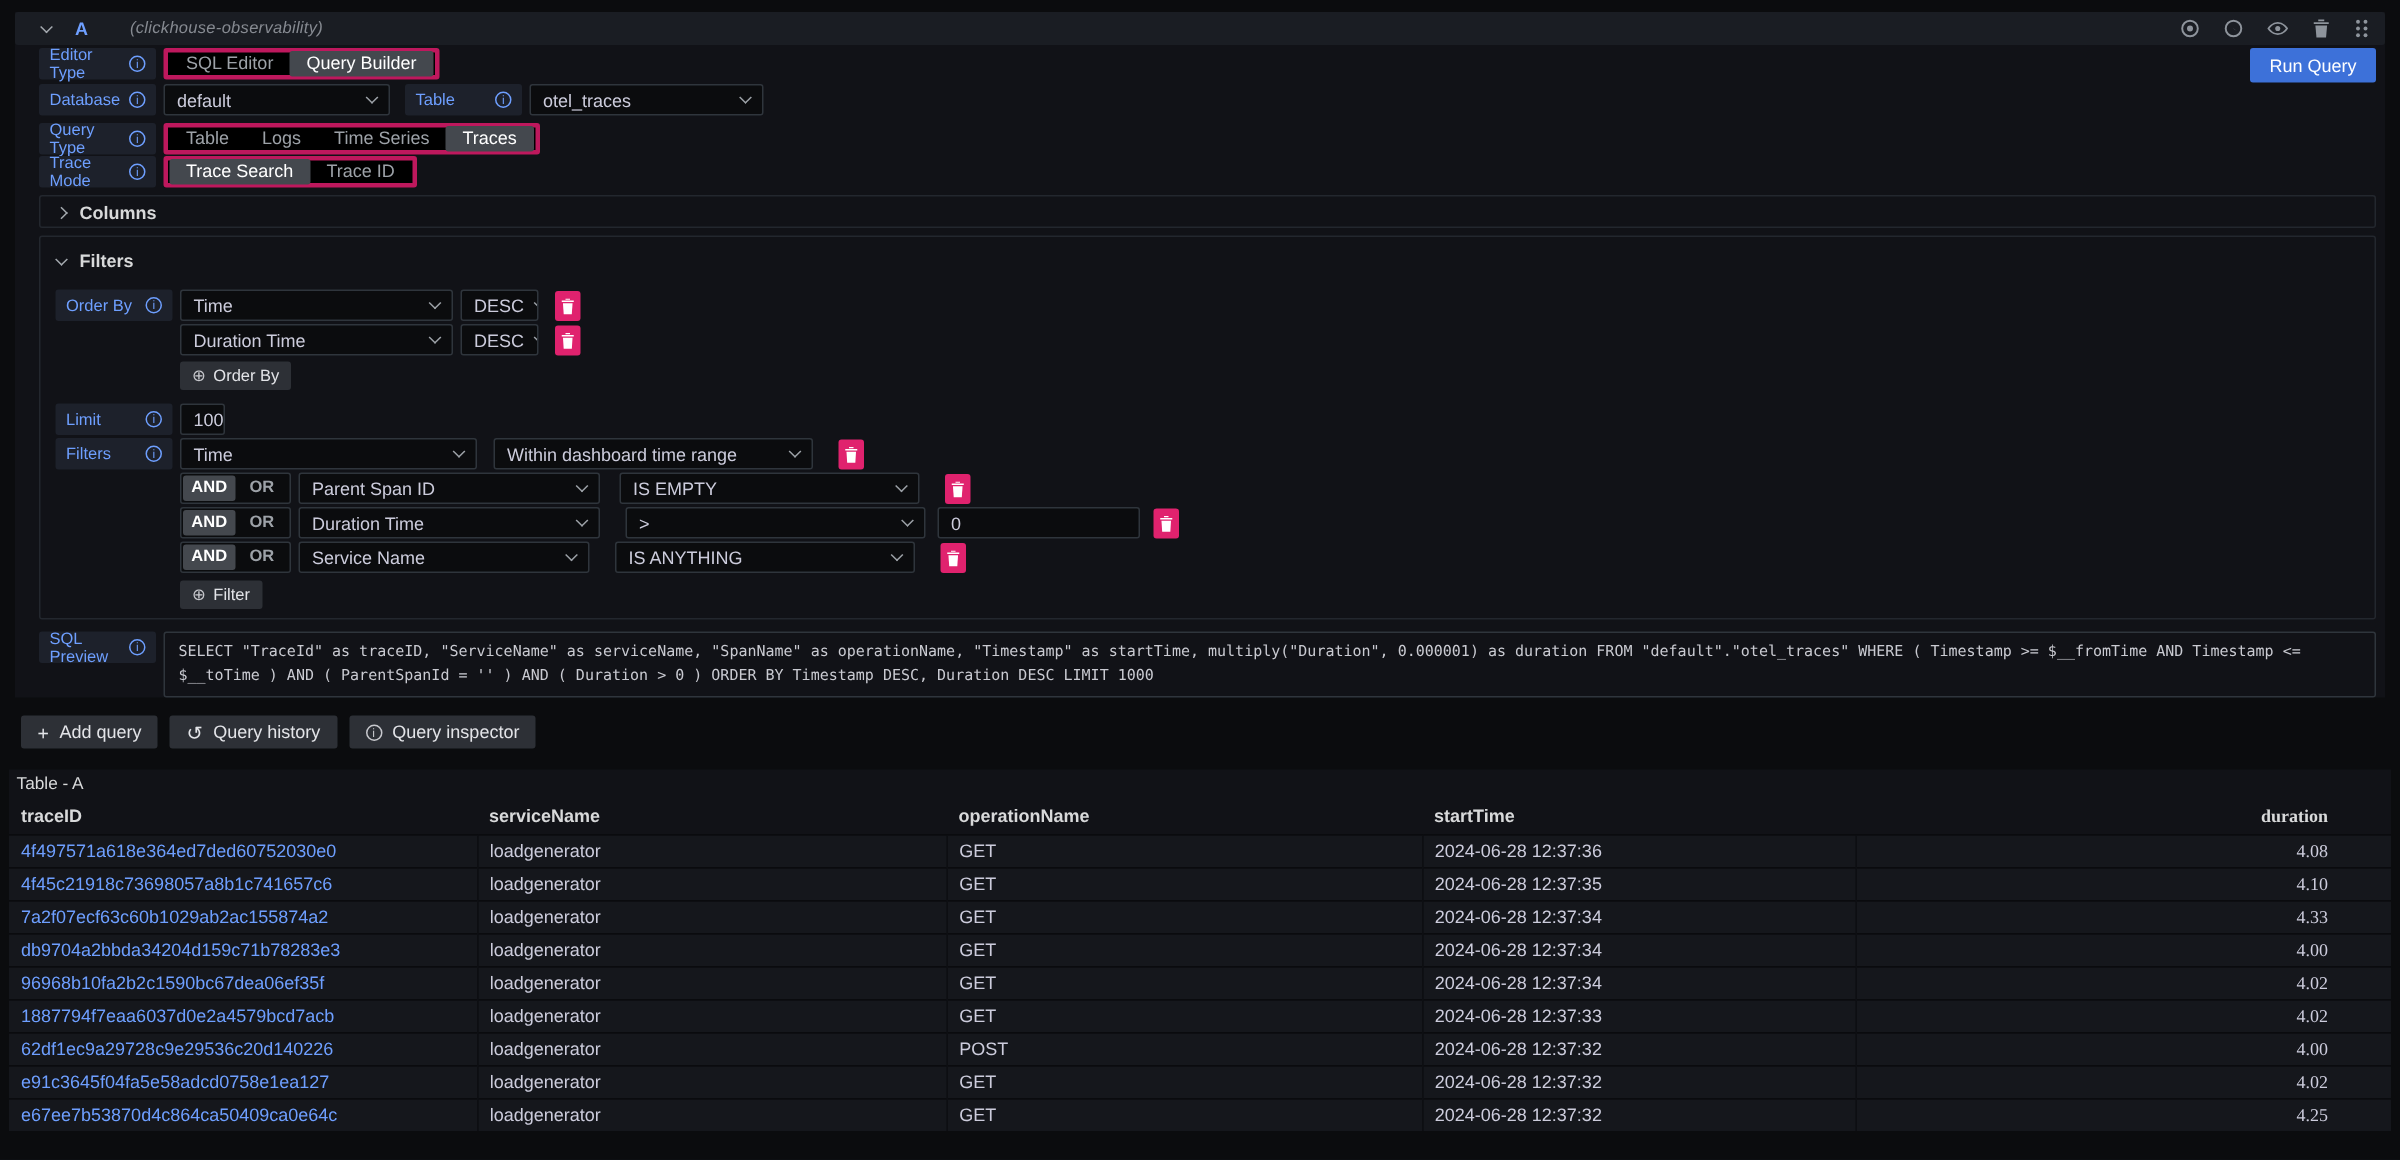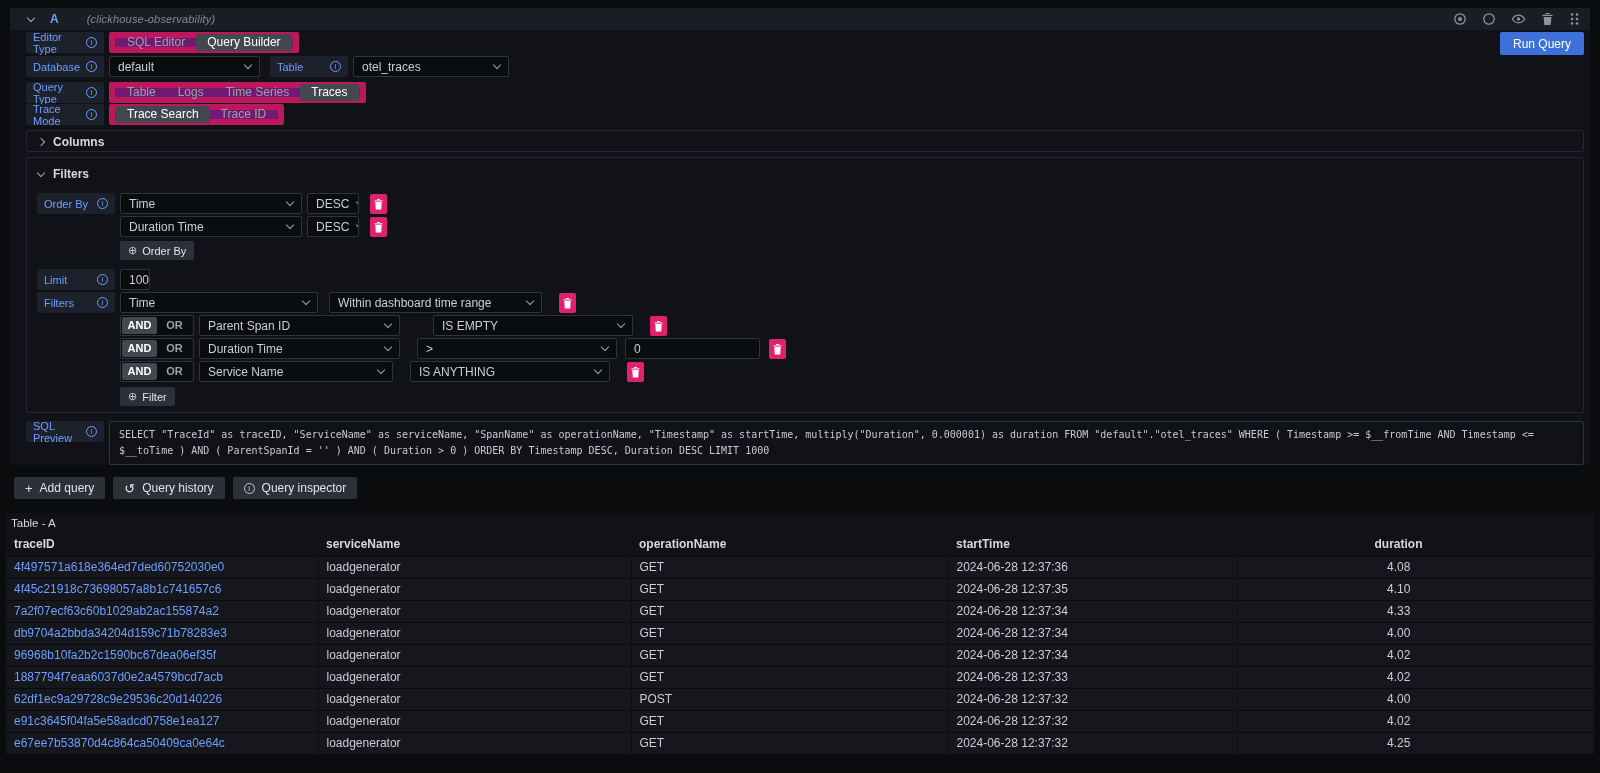--- a/index.html
+++ b/index.html
@@ -33,21 +33,21 @@
     display:flex; align-items:center; justify-content:space-between; padding:0 7px;
   }
   .info-icon {
     width:11px; height:11px; min-width:11px; border:1px solid #6e9fff; border-radius:50%;
     color:#6e9fff; font-size:8px; line-height:9px; text-align:center; font-style:normal;
     display:inline-block; cursor:pointer;
   }
   .info-icon::after { content:"i"; }
 
   .seg {
-    display:inline-flex; background:#701a75; border:6px solid #be185d; border-radius:2px;
+    display:inline-flex; background:#000000; border:3px solid #be185d; border-radius:2px;
     height:21px; align-items:center; padding:0 1px;
   }
   .seg-opt {
     padding:0 11px; height:17px; line-height:17px; font-size:12px; color:#9da2a8;
     cursor:pointer; border-radius:2px; font-weight:500; white-space:nowrap;
   }
   .seg-opt.selected { background:#44484e; color:#ffffff; font-weight:400; }
 
   .select, .tinput {
     height:21px; background:#0b0c0e; border:1px solid #2f353c; border-radius:2px;
@@ -111,21 +111,21 @@
   .fbtn .info-icon { border-color:#c7c8cd; color:#c7c8cd; }
 
   
   .table-panel { margin:14px 6px 0 6px; background:#111217; }
   .panel-title { height:20px; display:flex; align-items:center; padding-left:5px; color:#d8d9da; font-size:11.5px; font-weight:500; cursor:pointer; }
   table { width:100%; border-collapse:collapse; table-layout:fixed; font-size:12px; }
   th {
     height:23px; font-weight:700; color:#d8d9da; text-align:left; padding:0 8px;
     cursor:pointer; white-space:nowrap;
   }
-  th.num, td.num { text-align:center; padding-right:42px; }
+  th.num, td.num { text-align:right; padding-right:42px;font-family:Liberation Serif, serif; }
   td {
     height:22px; color:#ccccdc; background:#15171c; border-top:1.5px solid #0a0b0e;
     padding:0 8px; white-space:nowrap; overflow:hidden;
   }
   td + td { border-left:1px solid #0d0e12; }
   td a { color:#6e9fff; text-decoration:none; cursor:pointer; }
 </style>
 </head>
 <body>
 
@@ -327,21 +327,21 @@
 
       <div class="frow indent">
         <div class="bool-group">
           <span class="bool-opt selected">AND</span>
           <span class="bool-opt">OR</span>
         </div>
         <div class="select" style="width:201px">
           <span>Parent Span ID</span>
           <span class="caret"></span>
         </div>
-        <div class="select" style="width:200px;margin-left:28px">
+        <div class="select" style="width:200px;margin-left:8px">
           <span>IS EMPTY</span>
           <span class="caret"></span>
         </div>
         <button class="trash-btn" style="margin-left:12px">
           <svg width="9" height="11" viewBox="0 0 9 11">
               <path fill="#fff" d="M3 0h3v.9H3z"></path>
               <path fill="#fff" d="M.5 1.4h8v1h-8z"></path>
               <path fill="#fff" d="M1.3 3.1h6.4l-.5 7.4H1.8z"></path>
             </svg>
         </button>

